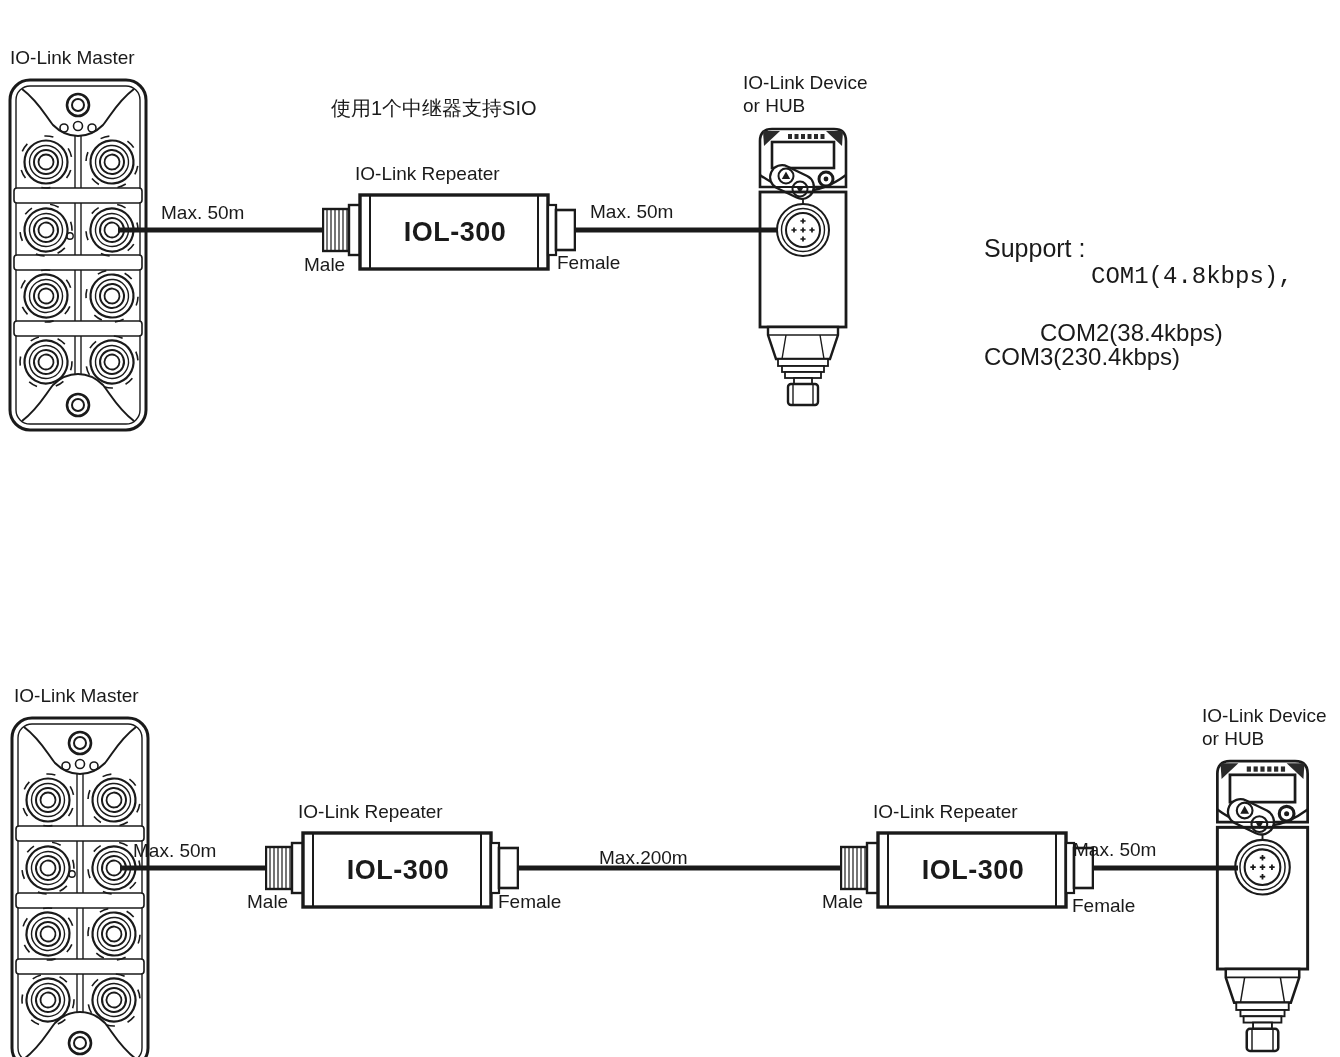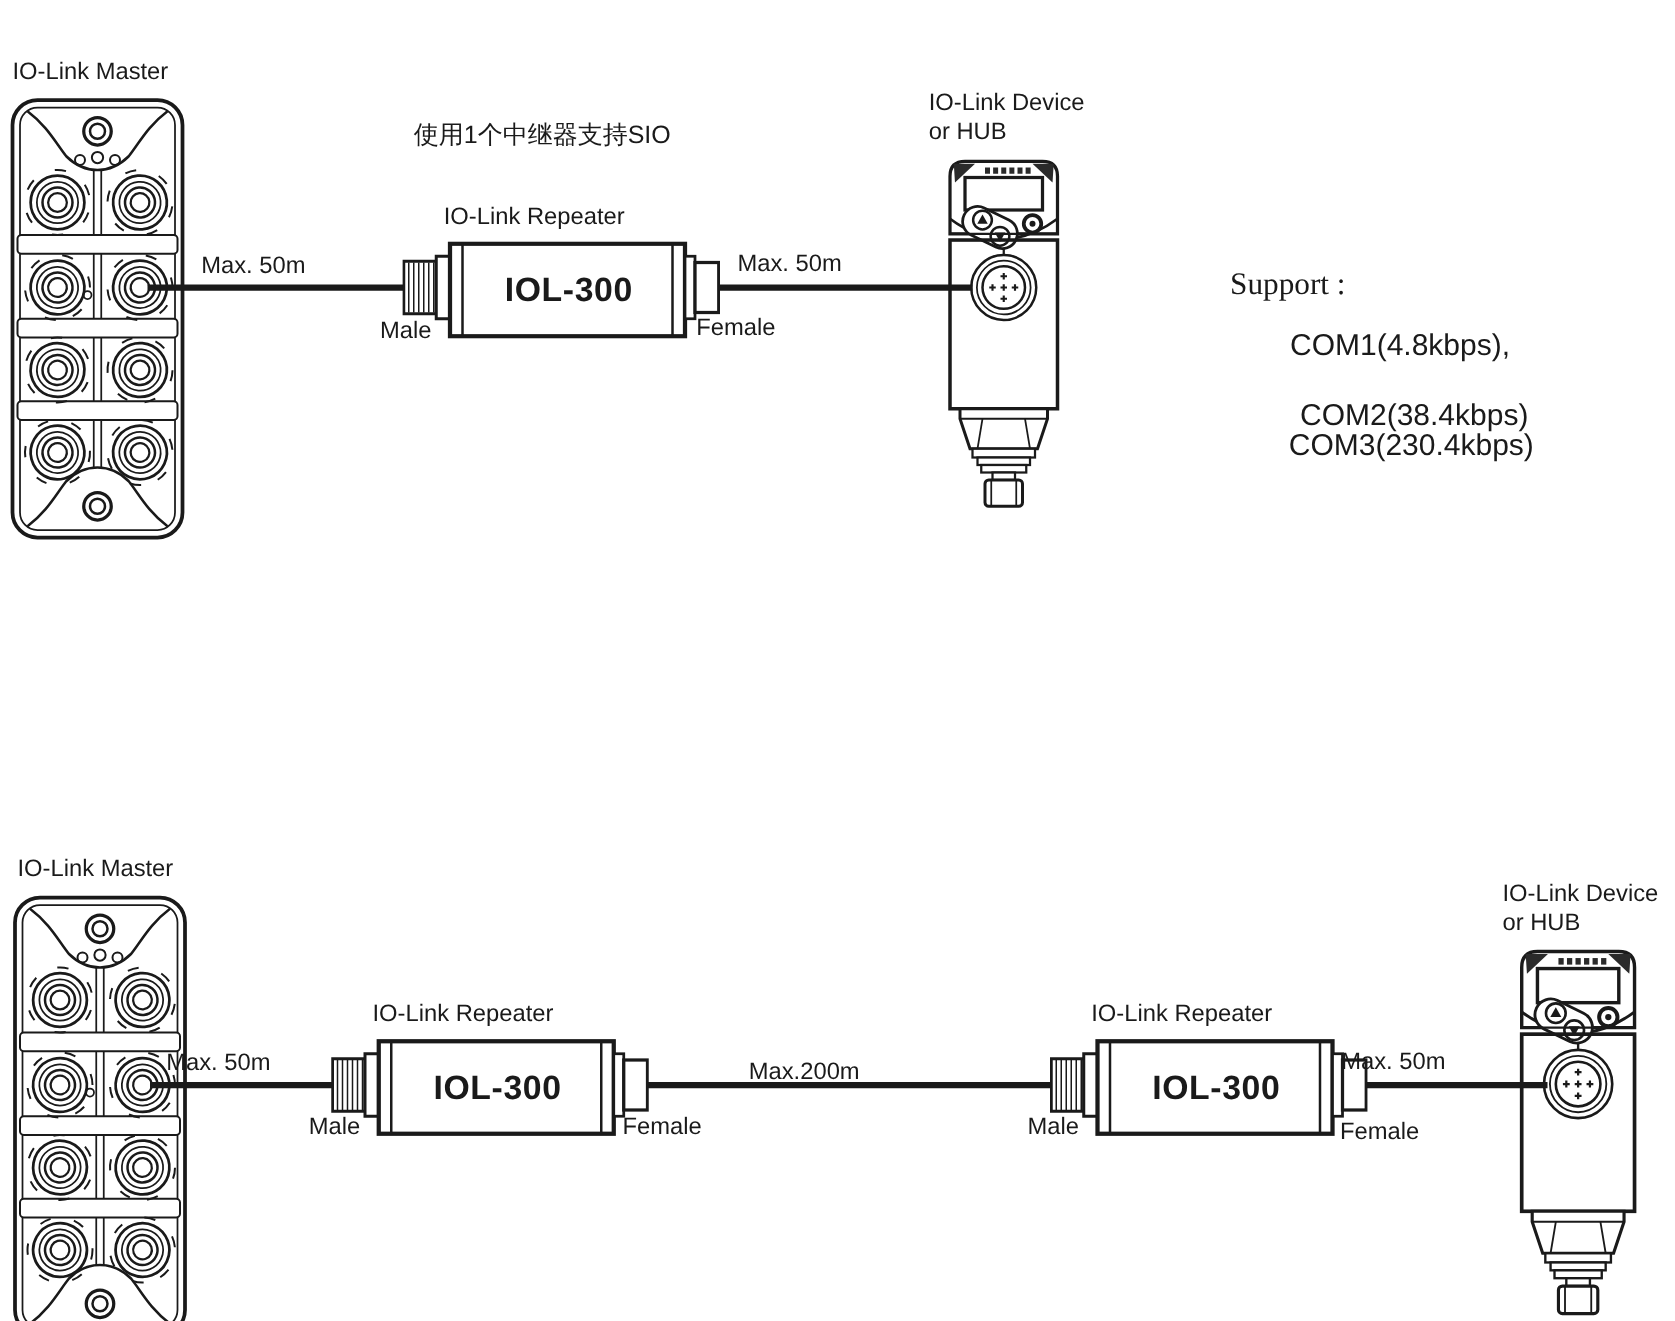--- a/index.html
+++ b/index.html
@@ -187,24 +187,24 @@
 
   <div class="lbl" style="left:304px;top:215px;">Male</div>
 
   <div class="lbl" style="left:557px;top:213px;">Female</div>
 
   <div class="lbl ctr" style="left:590px;top:162px;width:150px;">Max. 50m</div>
 
   <div class="lbl ctr" style="left:743px;top:33px;width:120px;">IO-Link Device</div>
   <div class="lbl ctr" style="left:743px;top:56px;width:120px;">or HUB</div>
 
-  <div class="lbl support-head" style="left:984px;top:174px;font-family:Liberation Serif, serif;">Support :</div>
-  <div class="lbl support-item" style="left:1032px;top:224px;">COM1(4.8kbps),</div>
+  <div class="lbl support-head" style="left:984px;top:195px;">Support :</div>
+  <div class="lbl support-item" style="left:1091px;top:224px;font-family:Liberation Mono, monospace;">COM1(4.8kbps),</div>
   <div class="lbl support-item" style="left:1040px;top:280px;">COM2(38.4kbps)</div>
-  <div class="lbl support-item" style="left:1031px;top:304px;">COM3(230.4kbps)</div>
+  <div class="lbl support-item" style="left:984px;top:304px;">COM3(230.4kbps)</div>
 
   <div class="lbl" style="left:14px;top:646px;">IO-Link Master</div>
 
 
   <div class="lbl ctr" style="left:298px;top:762px;width:200px;">IO-Link Repeater</div>
 
   <div class="lbl ctr" style="left:133px;top:801px;width:150px;">Max. 50m</div>
 
   <div class="model" style="left:304px;top:793px;width:188px;height:74px;">IOL-300</div>
 

